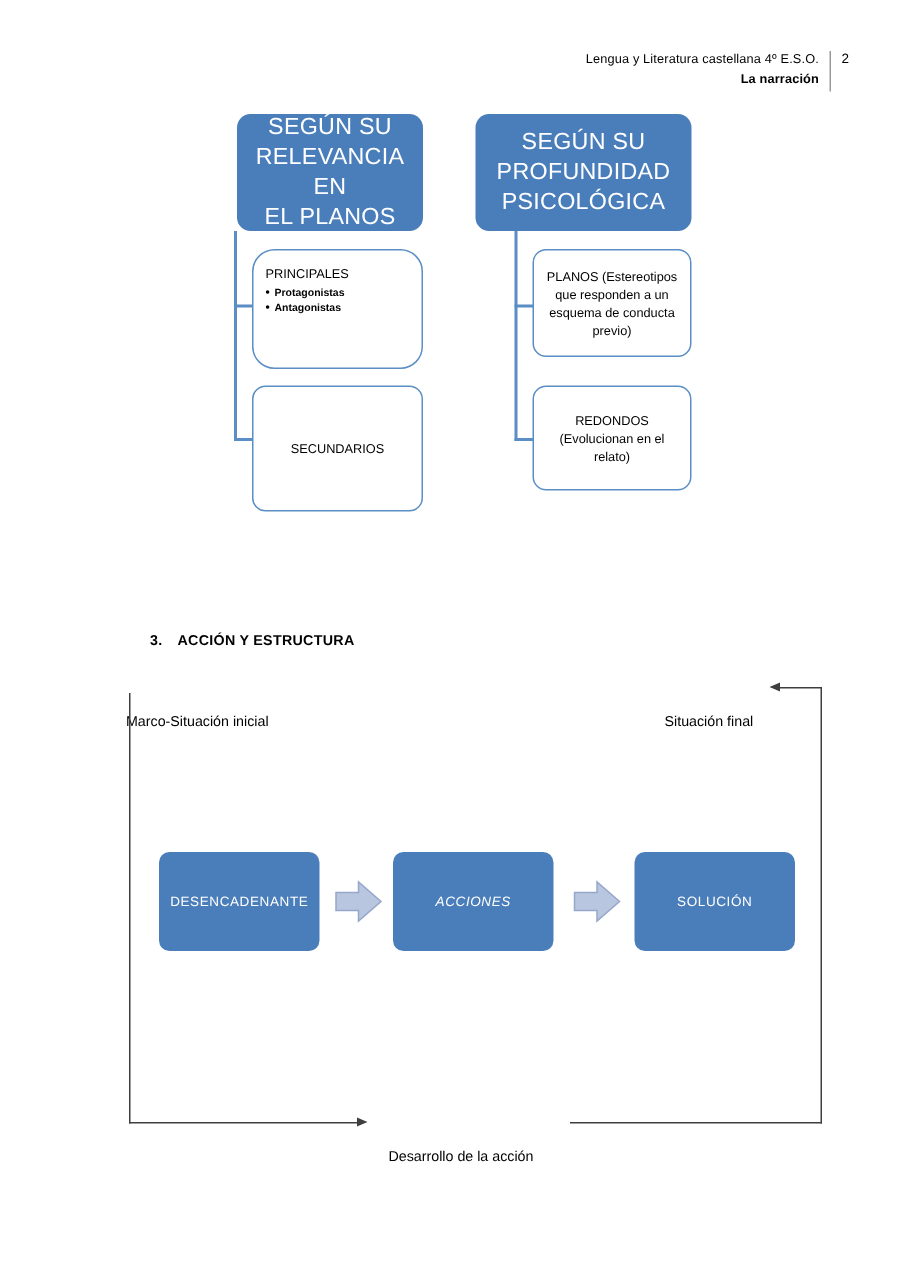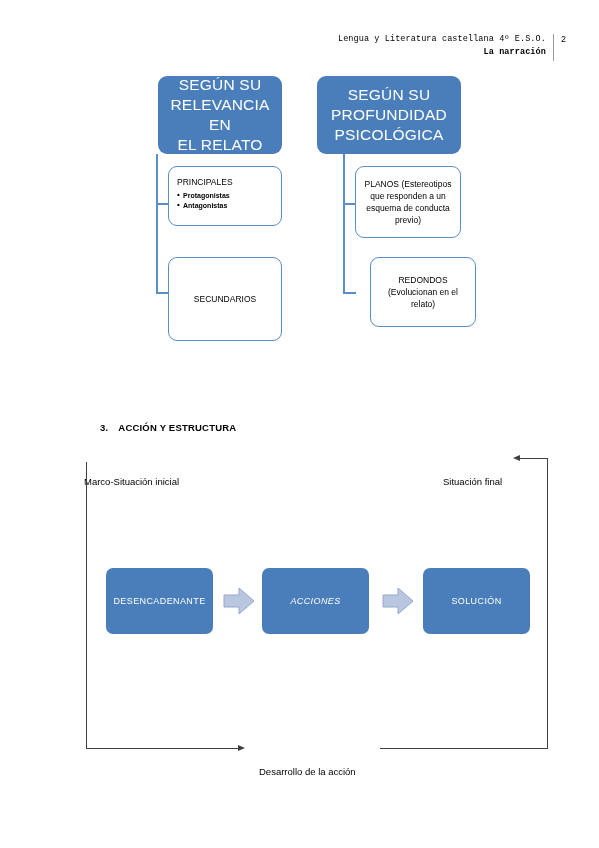--- a/index.html
+++ b/index.html
@@ -27,21 +27,20 @@
     display: flex;
     align-items: flex-start;
   }
   .header-text {
     text-align: right;
     font-size: 8.5px;
     line-height: 13px;
     letter-spacing: 0.1px;
     padding-right: 7px;
     white-space: nowrap;
-    font-family: Liberation Mono, monospace;
   }
   .header-course { color: #000; }
   .header-sub { font-weight: bold; color: #000; }
   .header-rule {
     width: 1px;
     height: 27px;
     background: #9a9a9a;
     margin-top: 1px;
   }
   .header-page {
@@ -105,24 +104,24 @@
     position: relative;
   }
   .wb-list li::before {
     content: "•";
     position: absolute;
     left: 0;
     top: -1px;
     font-size: 8px;
   }
 
-  #box-principales { left: 168px; top: 166px; width: 114px; height: 60px; }
+  #box-principales { left: 168px; top: 166px; width: 114px; height: 80px; border-radius: 15px; }
   #box-secundarios { left: 168px; top: 257px; width: 114px; height: 84px; text-align: center; }
   #box-planos      { left: 355px; top: 166px; width: 106px; height: 72px; text-align: center; }
-  #box-redondos    { left: 370px; top: 257px; width: 106px; height: 70px; text-align: center; }
+  #box-redondos    { left: 355px; top: 257px; width: 106px; height: 70px; text-align: center; }
 
   
   .conn {
     position: absolute;
     background: #5a8ec4;
   }
   .conn-v { width: 1.6px; }
   .conn-h { height: 1.6px; }
 
   
@@ -210,21 +209,21 @@
       <div class="header-sub">La narración</div>
     </div>
     <div class="header-rule"></div>
     <div class="header-page">2</div>
   </div>
 
   <div class="blue-head" id="head-left">
     <div>
       <span>SEGÚN SU</span>
       <span>RELEVANCIA EN</span>
-      <span>EL RELATO</span>
+      <span>EL PLANOS</span>
     </div>
   </div>
 
   <div class="conn conn-v" style="left:156px; top:154px; height:140px;"></div>
   <div class="conn conn-h" style="left:156px; top:203px; width:13px;"></div>
   <div class="conn conn-h" style="left:156px; top:292px; width:13px;"></div>
 
   <div class="white-box topalign" id="box-principales">
     <div class="inner">
       <div class="wb-title">PRINCIPALES</div>

